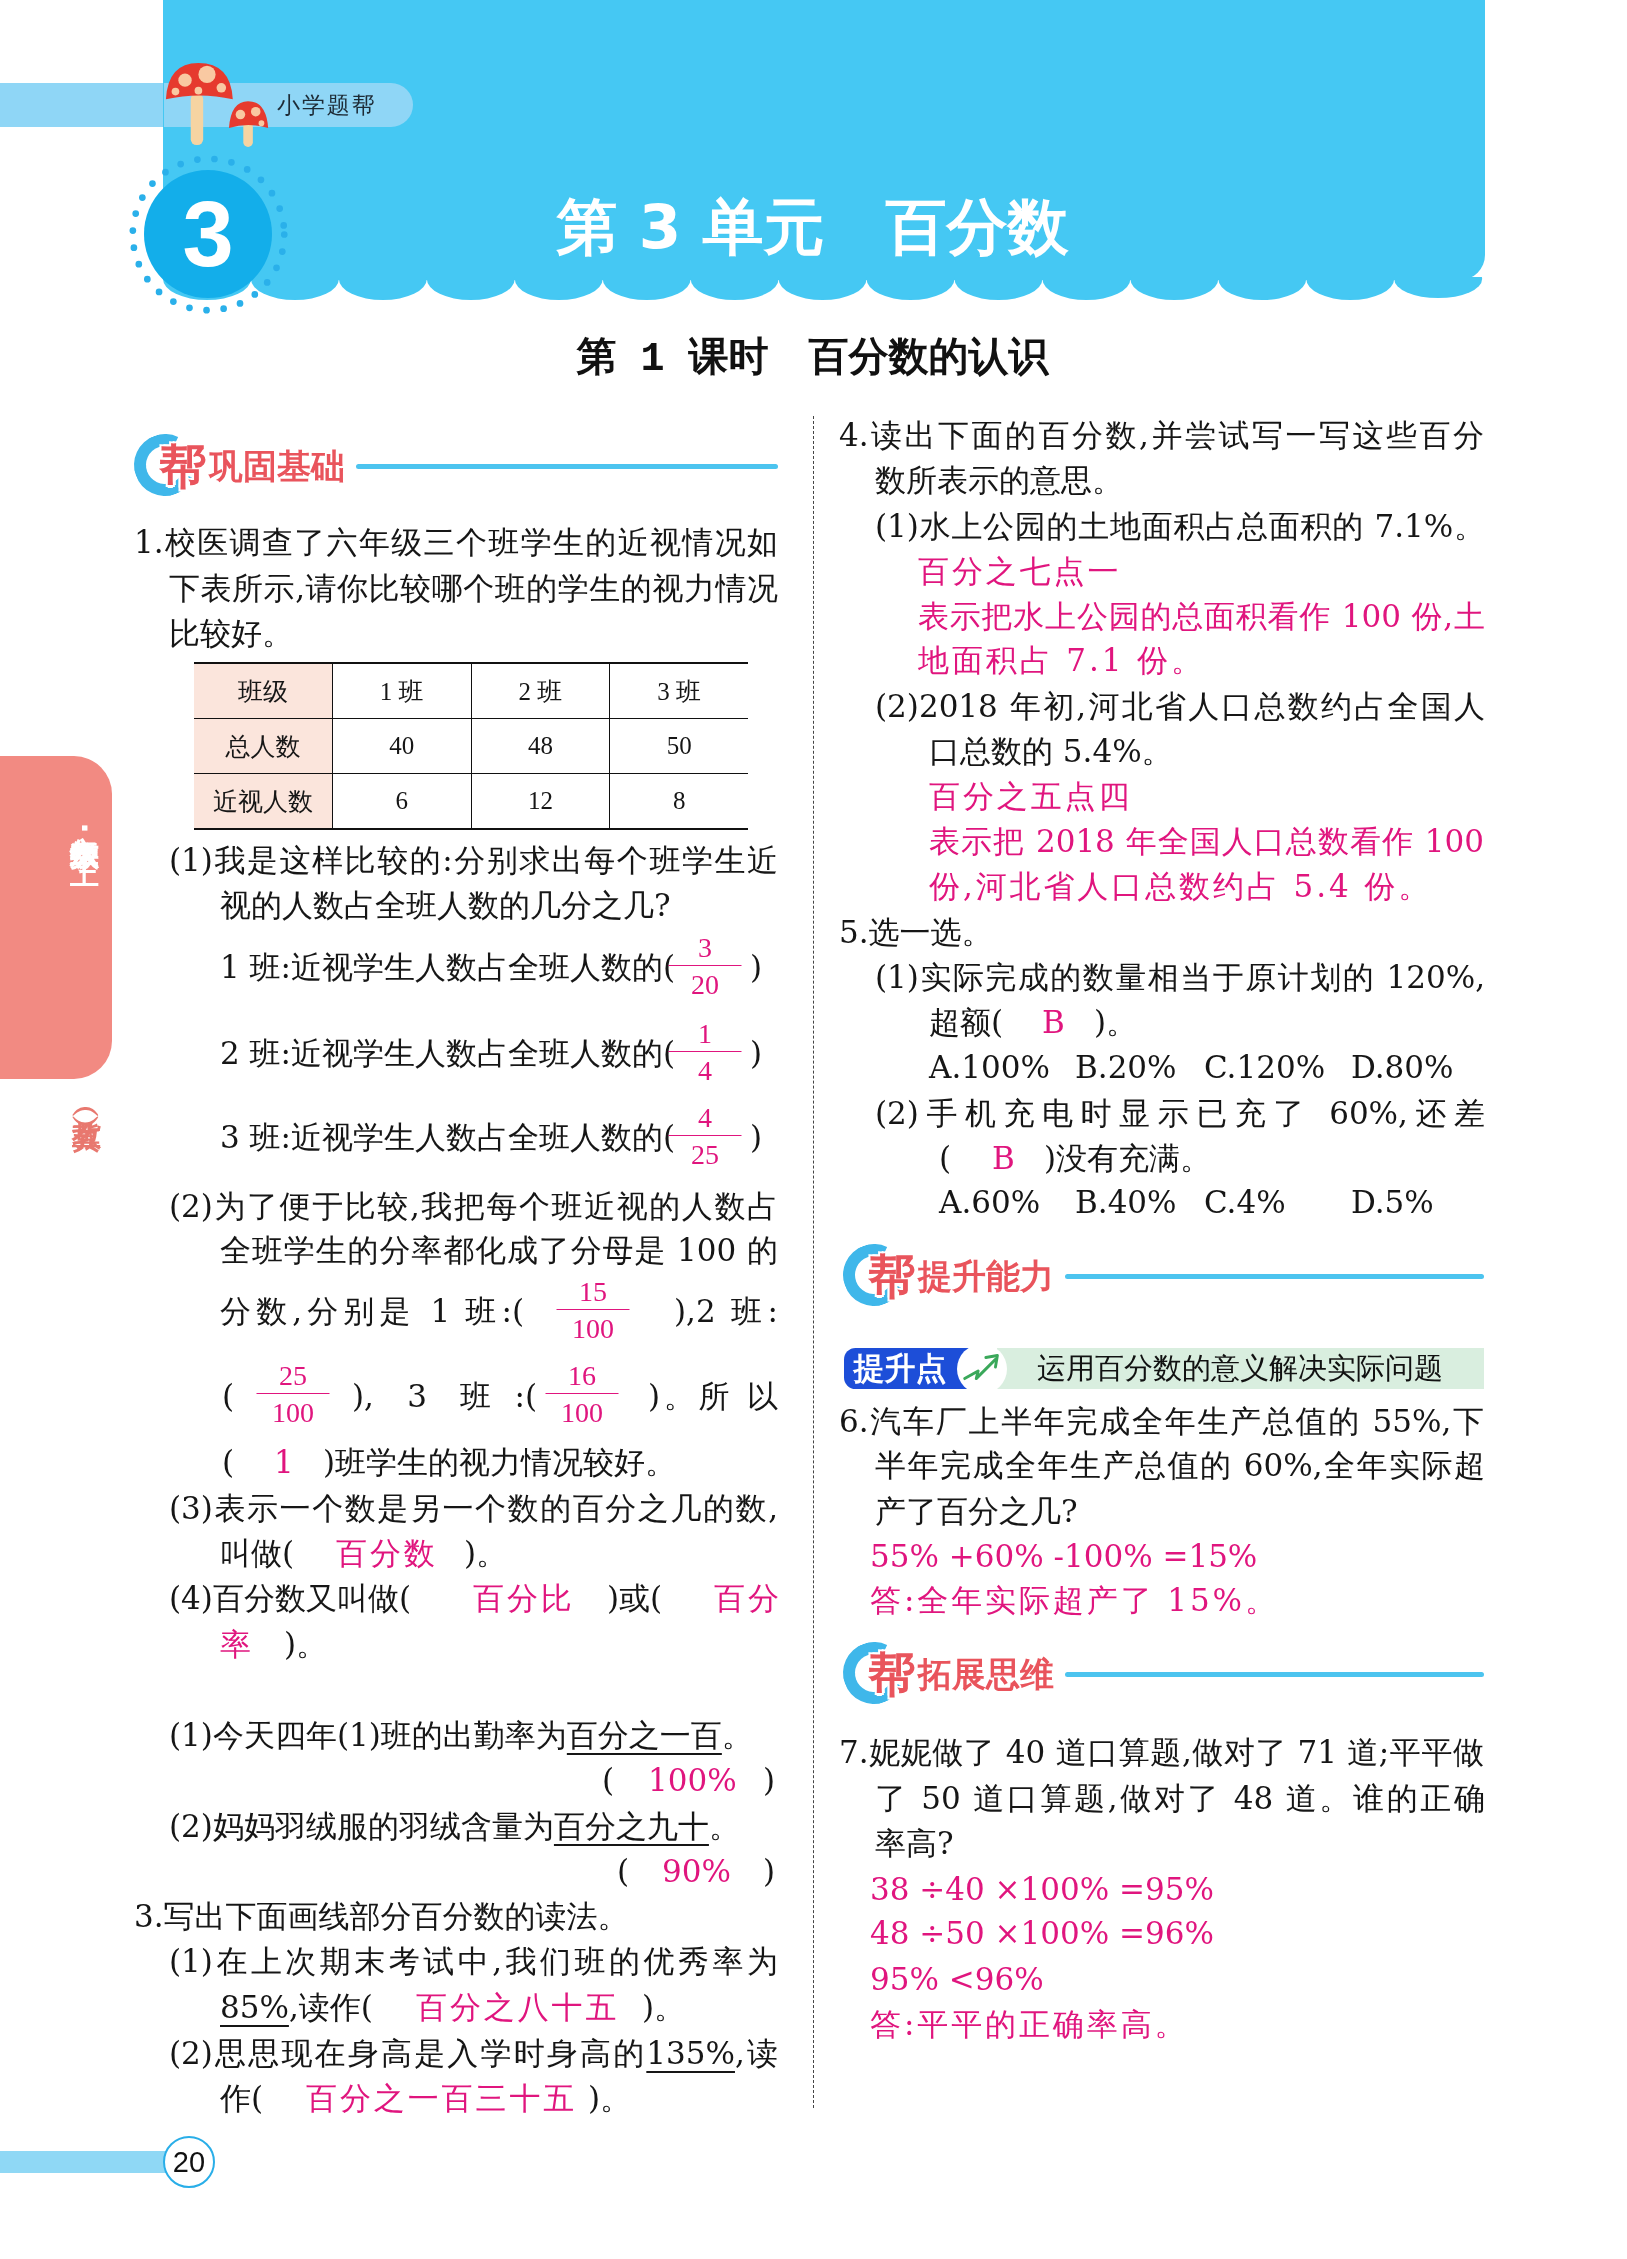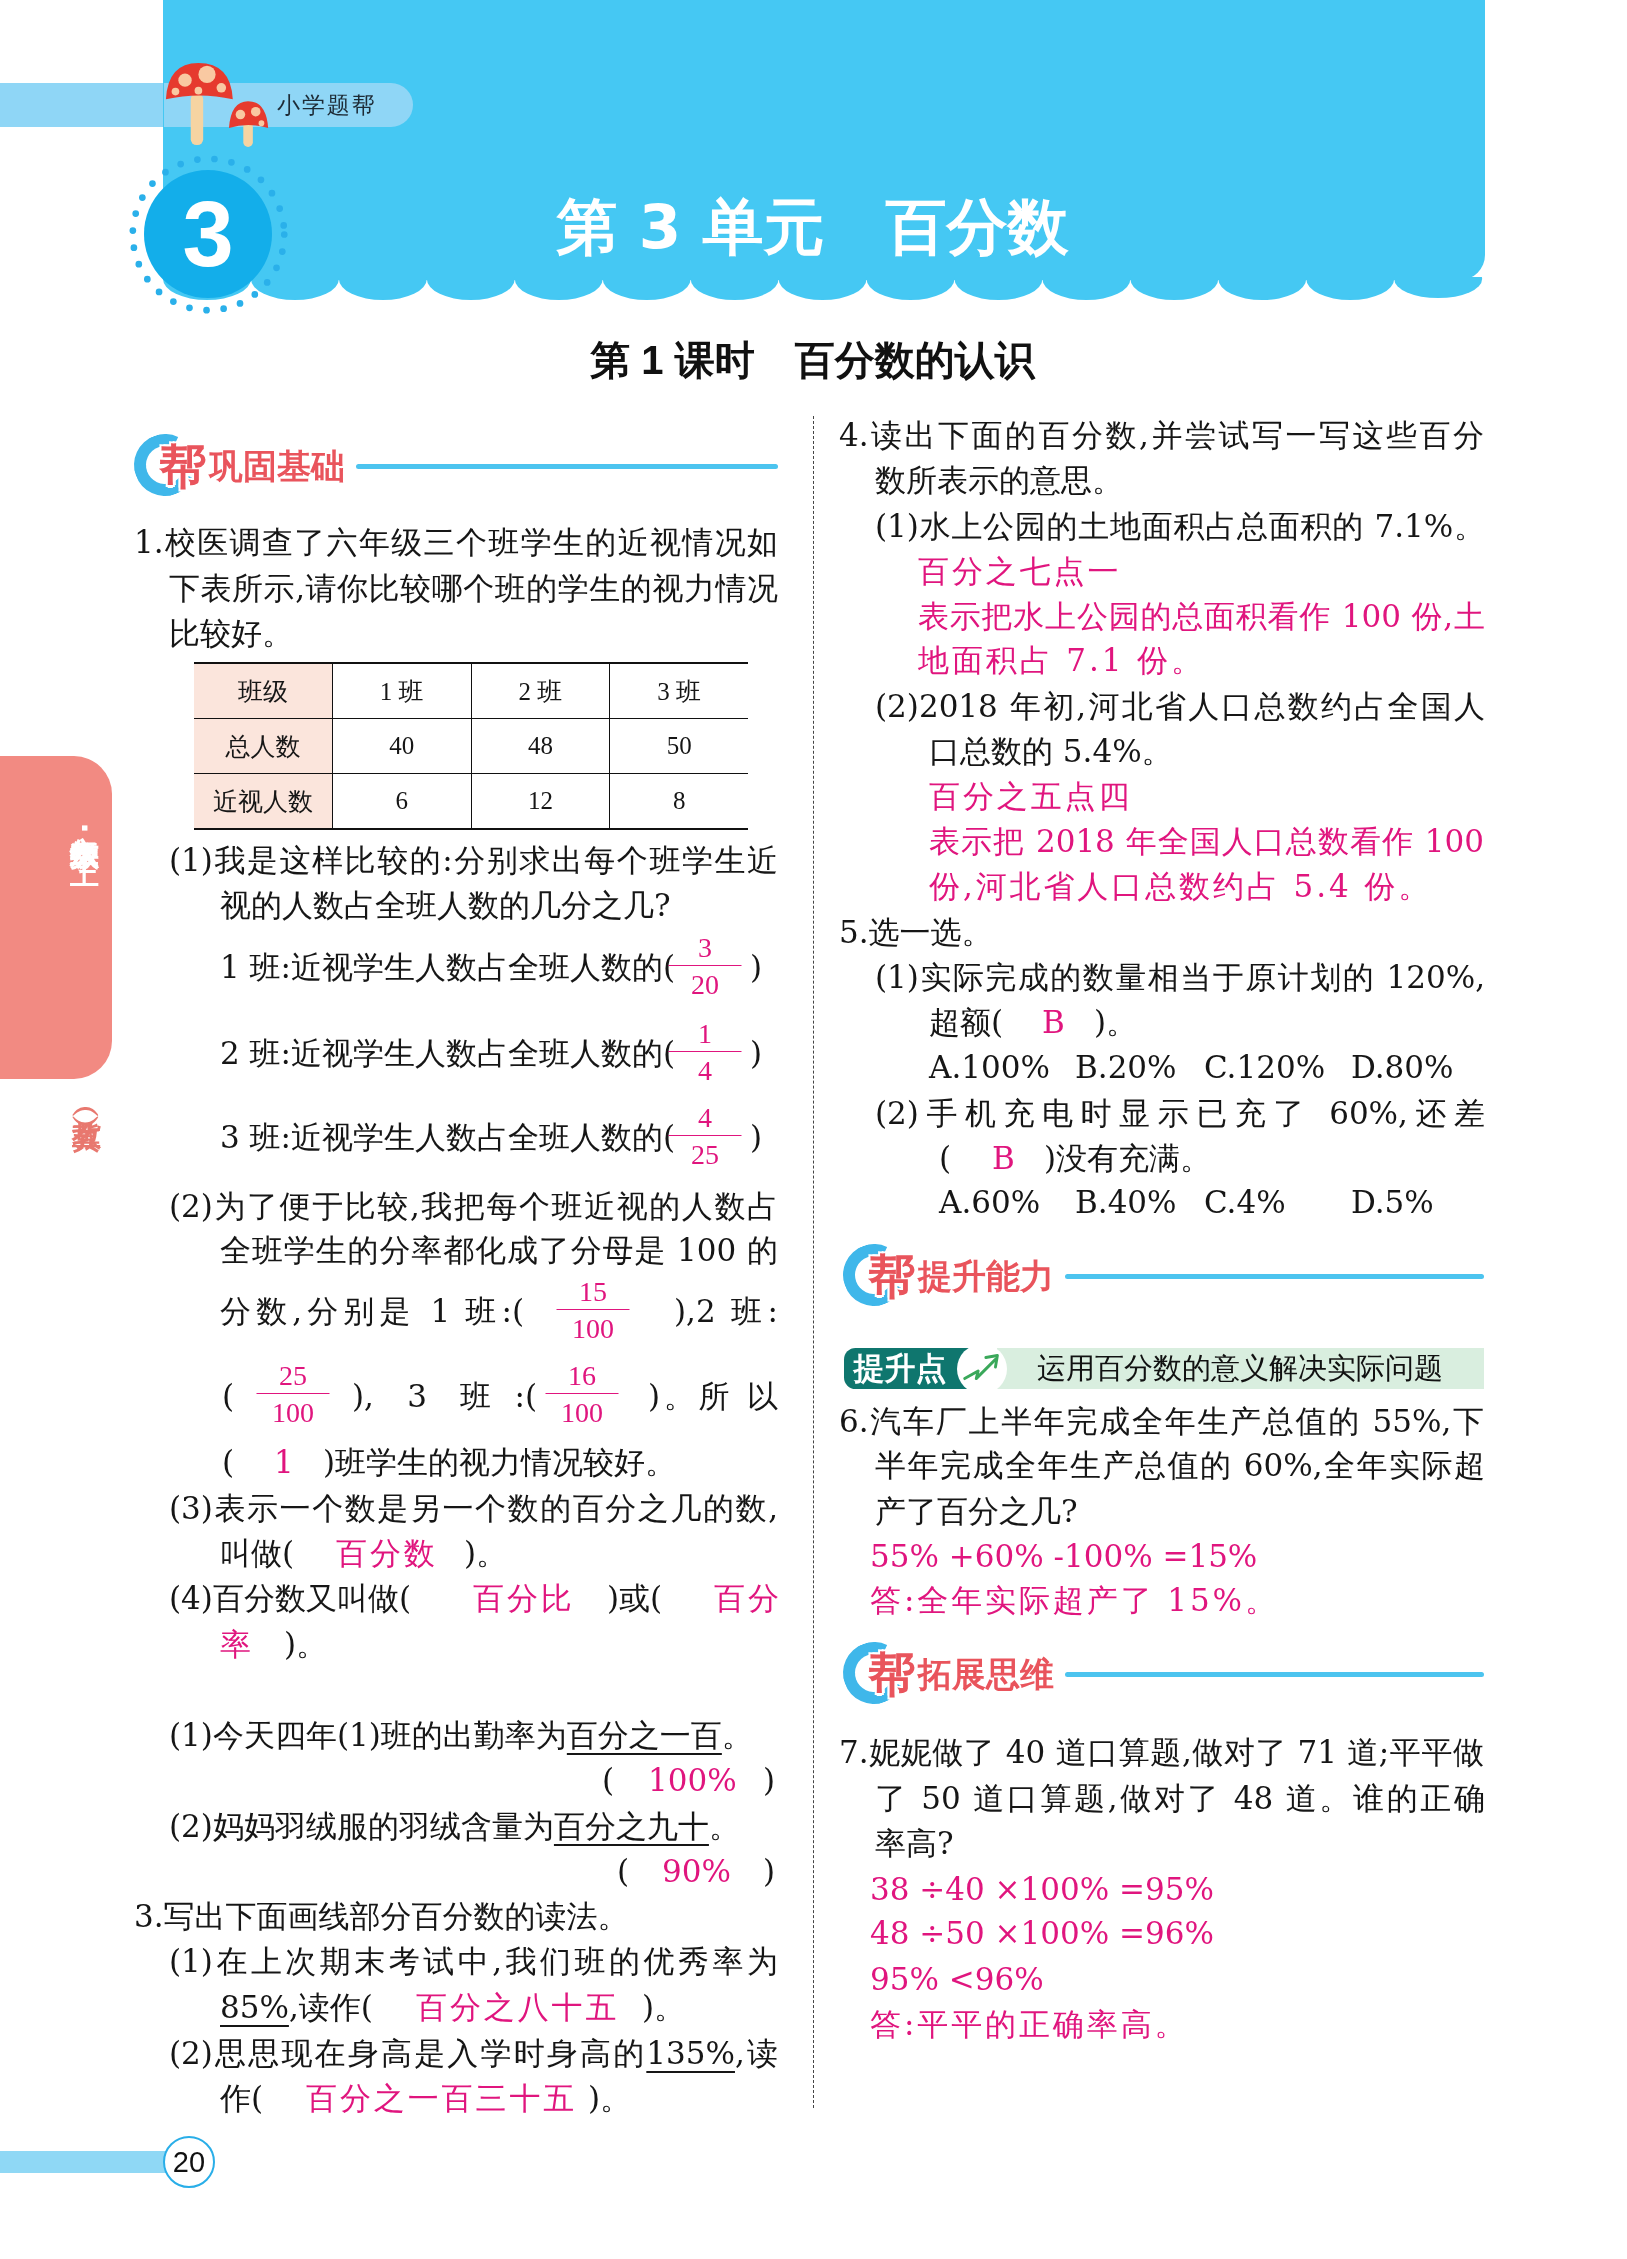--- a/index.html
+++ b/index.html
@@ -20,21 +20,21 @@
   .pill{position:absolute;left:0;top:83px;width:413px;height:44px;background:#8fd6f6;border-radius:0 22px 22px 0;}
   .brand{position:absolute;left:277px;top:83px;height:44px;line-height:44px;font-size:23px;color:#1d2b36;
          font-family:"DejaVu Sans",sans-serif;letter-spacing:1.9px;}
   .mush{position:absolute;left:164px;top:59px;}
   .ring{position:absolute;left:127px;top:153px;}
   .unit-circle{position:absolute;left:144px;top:170px;width:128px;height:128px;border-radius:50%;background:#13aeea;
                color:#fff;font-family:"Liberation Sans",sans-serif;font-weight:bold;font-size:92px;line-height:128px;text-align:center;}
   .unit-title{position:absolute;left:545px;top:189px;width:535px;height:76px;line-height:76px;text-align:center;
               color:#fff;font-size:61px;font-weight:bold;font-family:"DejaVu Sans",sans-serif;white-space:nowrap;}
   .lesson-title{position:absolute;left:545px;top:335px;width:535px;height:50px;line-height:50px;text-align:center;
-                color:#111;font-size:40px;font-weight:bold;font-family:Liberation Sans, sans-serif;white-space:nowrap;}
+                color:#111;font-size:40px;font-weight:bold;font-family:Liberation Mono, monospace;white-space:nowrap;}
 
   
   .side-tab{position:absolute;left:0;top:756px;width:112px;height:323px;background:#f28a82;border-radius:0 38px 38px 0;}
   .side-text{position:absolute;left:65px;top:813px;writing-mode:vertical-rl;color:#fff;font-size:29px;font-weight:bold;
              font-family:"DejaVu Sans",sans-serif;letter-spacing:1.9px;}
   .edition{position:absolute;left:67px;top:1099px;writing-mode:vertical-rl;color:#e8786f;font-size:29px;font-weight:bold;
            font-family:"DejaVu Sans",sans-serif;}
 
   
   .divider{position:absolute;left:813px;top:416px;height:1692px;border-left:1.9px dashed #444;}
@@ -44,21 +44,21 @@
   .sec-c{position:absolute;left:0;top:-1.9px;width:38px;height:38px;border-radius:50%;border:12.4px solid #3fb7ea;border-right-color:transparent;transform:rotate(-20deg);}
   .sec-bang{position:relative;margin-left:25px;font-size:48px;font-weight:bold;color:#e9545c;font-family:"DejaVu Sans",sans-serif;
             text-shadow:1.9px 1.9px 0 #fff,-1.9px -1.9px 0 #fff,1.9px -1.9px 0 #fff,-1.9px 1.9px 0 #fff,0 2.9px 0 #fff,2.9px 0 0 #fff;}
   .sec-title{position:relative;margin-left:1.9px;font-size:34px;font-weight:bold;color:#e9545c;font-family:"DejaVu Sans",sans-serif;white-space:nowrap;}
   .sec-line{flex:1;height:4.8px;background:#4cc4ef;margin-left:11.5px;border-radius:2.9px;}
 
   
   .tip{position:absolute;left:844px;top:1348px;width:640px;height:41px;}
   .tip-bar{position:absolute;left:153px;right:0;top:0;height:41px;background:#d9eedf;}
   .tip-text{position:absolute;left:193px;top:0;height:41px;line-height:41px;font-size:29px;color:#111;font-family:"DejaVu Sans",sans-serif;white-space:nowrap;}
-  .tip-label{position:absolute;left:0;top:0;width:134px;height:41px;background:#0f766e;border-radius:11.5px 0 0 11.5px;
+  .tip-label{position:absolute;left:0;top:0;width:134px;height:41px;background:#1d4ed8;border-radius:11.5px 0 0 11.5px;
              color:#fff;font-size:31px;font-weight:bold;line-height:41px;padding-left:9.6px;box-sizing:border-box;font-family:"DejaVu Sans",sans-serif;}
   .tip-icon{position:absolute;left:113px;top:-3.8px;width:50px;height:50px;border-radius:50%;background:#fff;}
 
   
   .tbl{position:absolute;left:194px;top:662px;width:554px;border-collapse:collapse;border-top:2.9px solid #111;border-bottom:2.9px solid #111;
        font-size:25px;font-family:"Liberation Serif",serif;}
   .tbl td{height:54px;text-align:center;border-left:1.4px solid #111;border-top:1.4px solid #111;width:139px;padding:0;}
   .tbl tr td:first-child{border-left:none;background:#fbe5dc;}
   .tbl tr:first-child td{border-top:none;}
 

